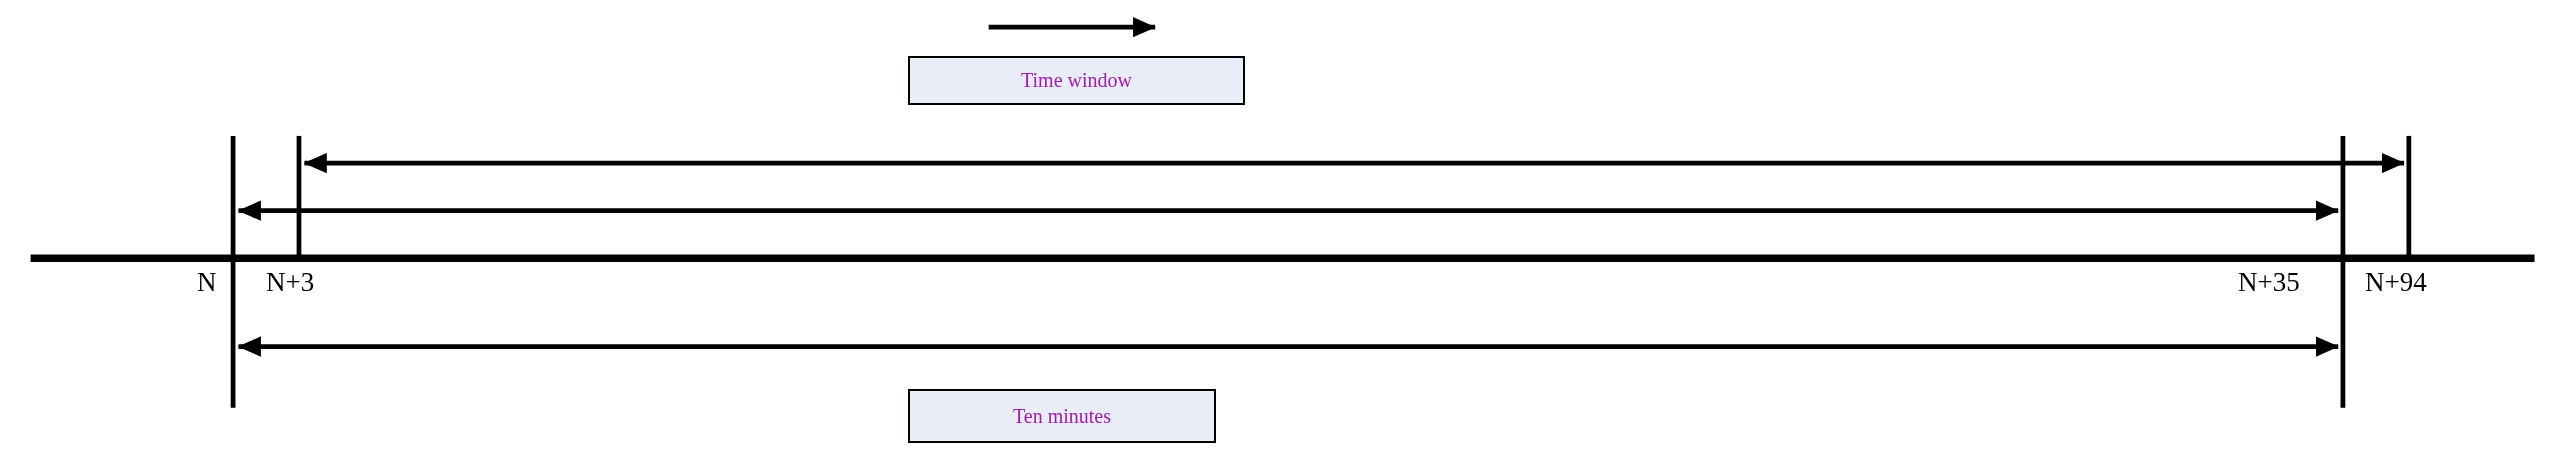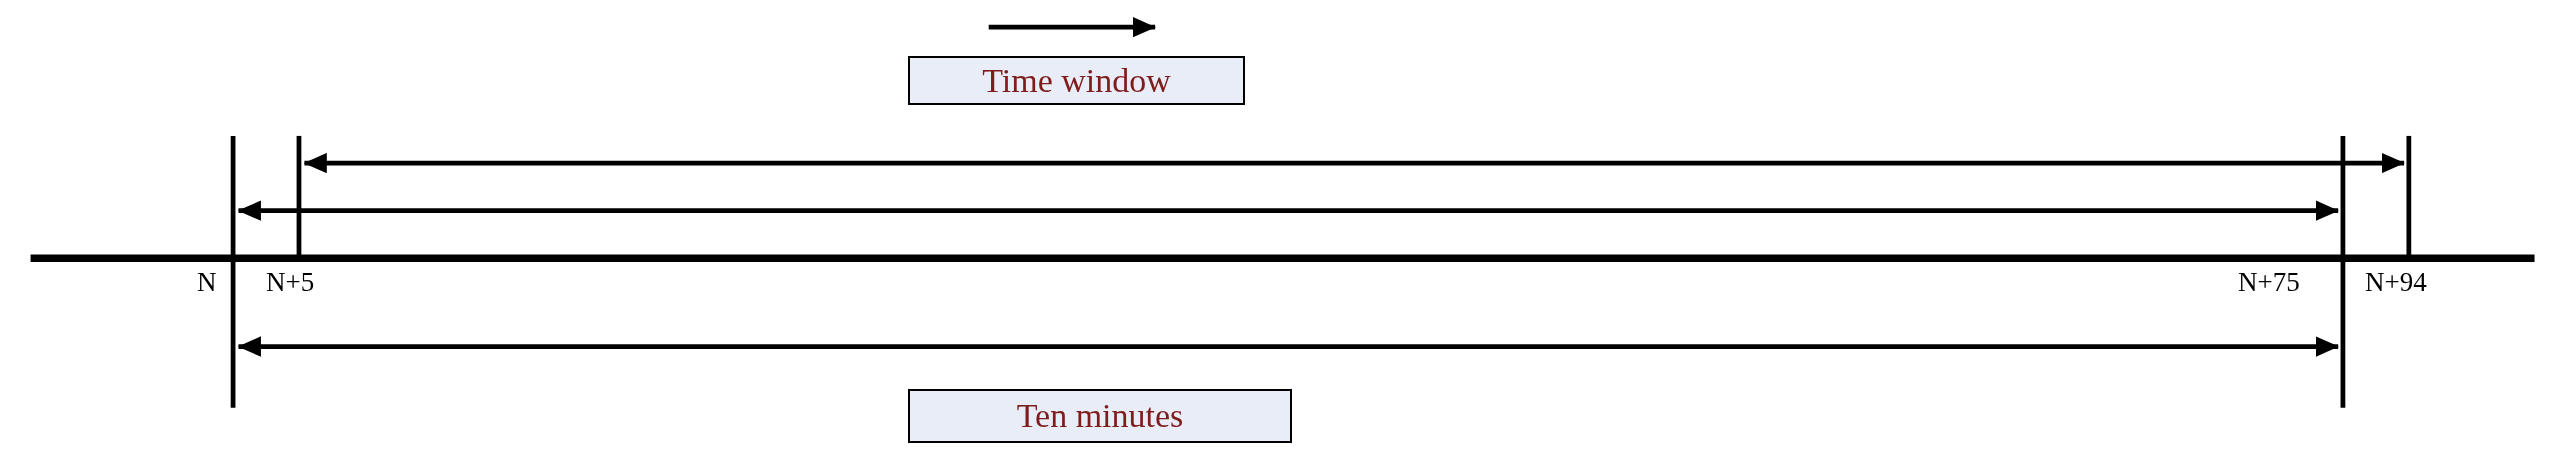--- a/index.html
+++ b/index.html
@@ -32,34 +32,34 @@
     line-height: 1;
   }
   .callout {
     position: absolute;
     background: #e8edf7;
     border: 2px solid #000000;
     box-sizing: border-box;
     display: flex;
     align-items: center;
     justify-content: center;
-    color: #7f1d1d;
-    font-size: 34px;
+    color: #a21caf;
+    font-size: 20px;
     white-space: nowrap;
   }
   #box-time-window {
     left: 908px;
     top: 56px;
     width: 337px;
     height: 49px;
   }
   #box-ten-minutes {
     left: 908px;
     top: 389px;
-    width: 384px;
+    width: 308px;
     height: 54px;
   }
   #label-n      { left: 197px;  top: 269px; }
   #label-n1     { left: 266px;  top: 269px; }
   #label-n75    { left: 2238px; top: 269px; }
   #label-n76    { left: 2365px; top: 269px; }
 </style>
 </head>
 <body>
 
@@ -95,23 +95,23 @@
 
     <line x1="351" y1="310" x2="3441" y2="310" stroke="#000000" stroke-width="7" marker-start="url(#ah-left-lg)" marker-end="url(#ah-right-lg)"></line>
 
     <line x1="45" y1="380" x2="3730" y2="380" stroke="#000000" stroke-width="11"></line>
 
     <line x1="351" y1="510" x2="3441" y2="510" stroke="#000000" stroke-width="7" marker-start="url(#ah-left-lg)" marker-end="url(#ah-right-lg)"></line>
   </svg>
 
   <div class="tick-label" id="label-n">N</div>
 
-  <div class="tick-label" id="label-n1">N+5</div>
+  <div class="tick-label" id="label-n1">N+3</div>
 
-  <div class="tick-label" id="label-n75">N+75</div>
+  <div class="tick-label" id="label-n75">N+35</div>
 
   <div class="tick-label" id="label-n76">N+94</div>
 
   <div class="callout" id="box-time-window">
     <span>Time window</span>
   </div>
 
   <div class="callout" id="box-ten-minutes">
     <span>Ten minutes</span>
   </div>

